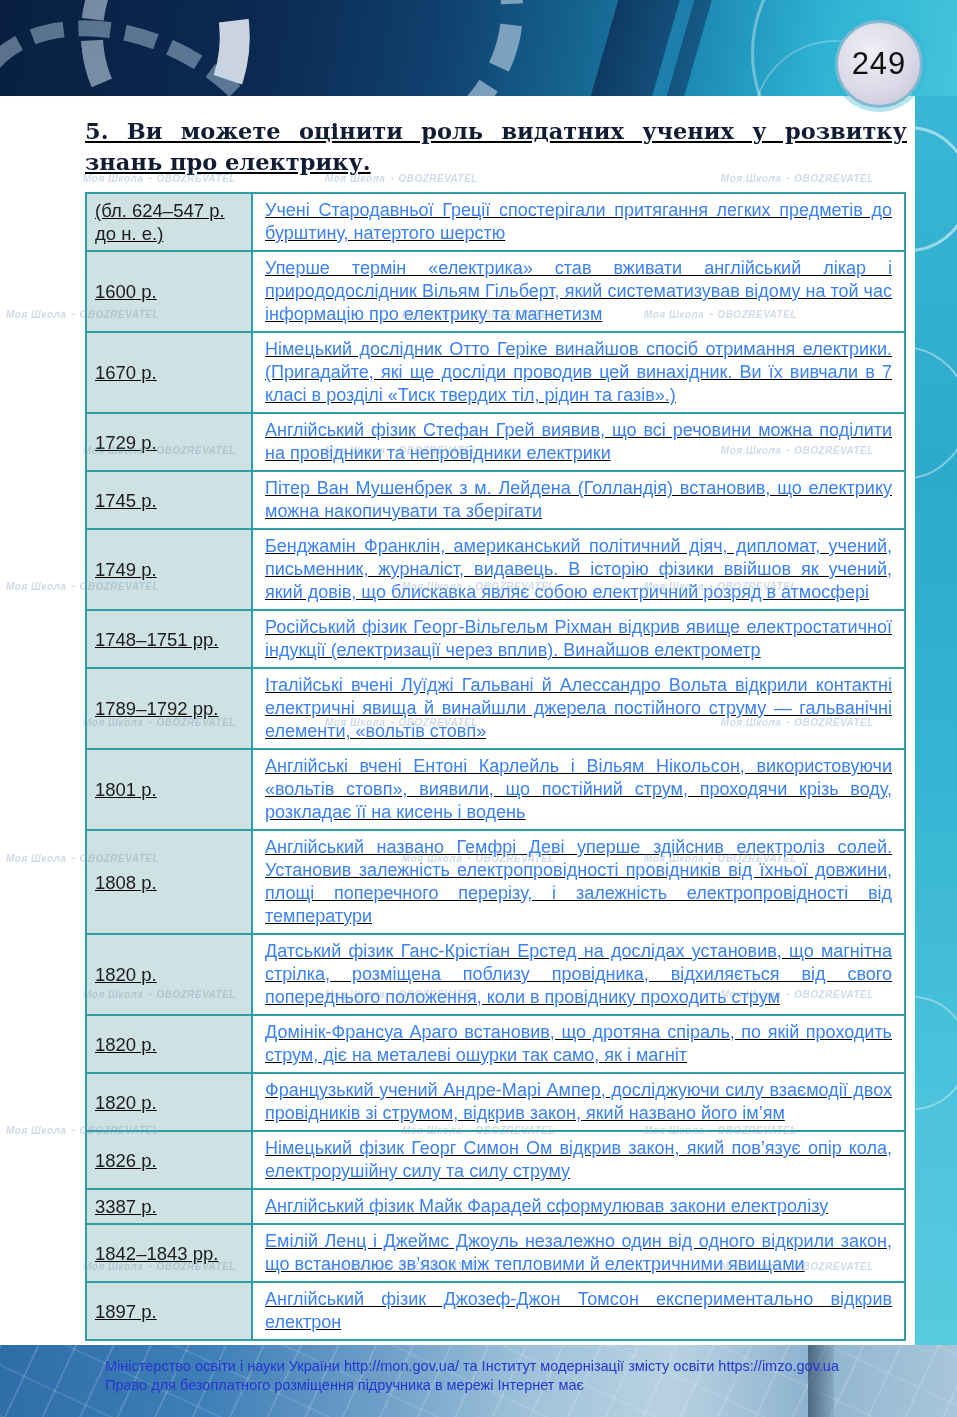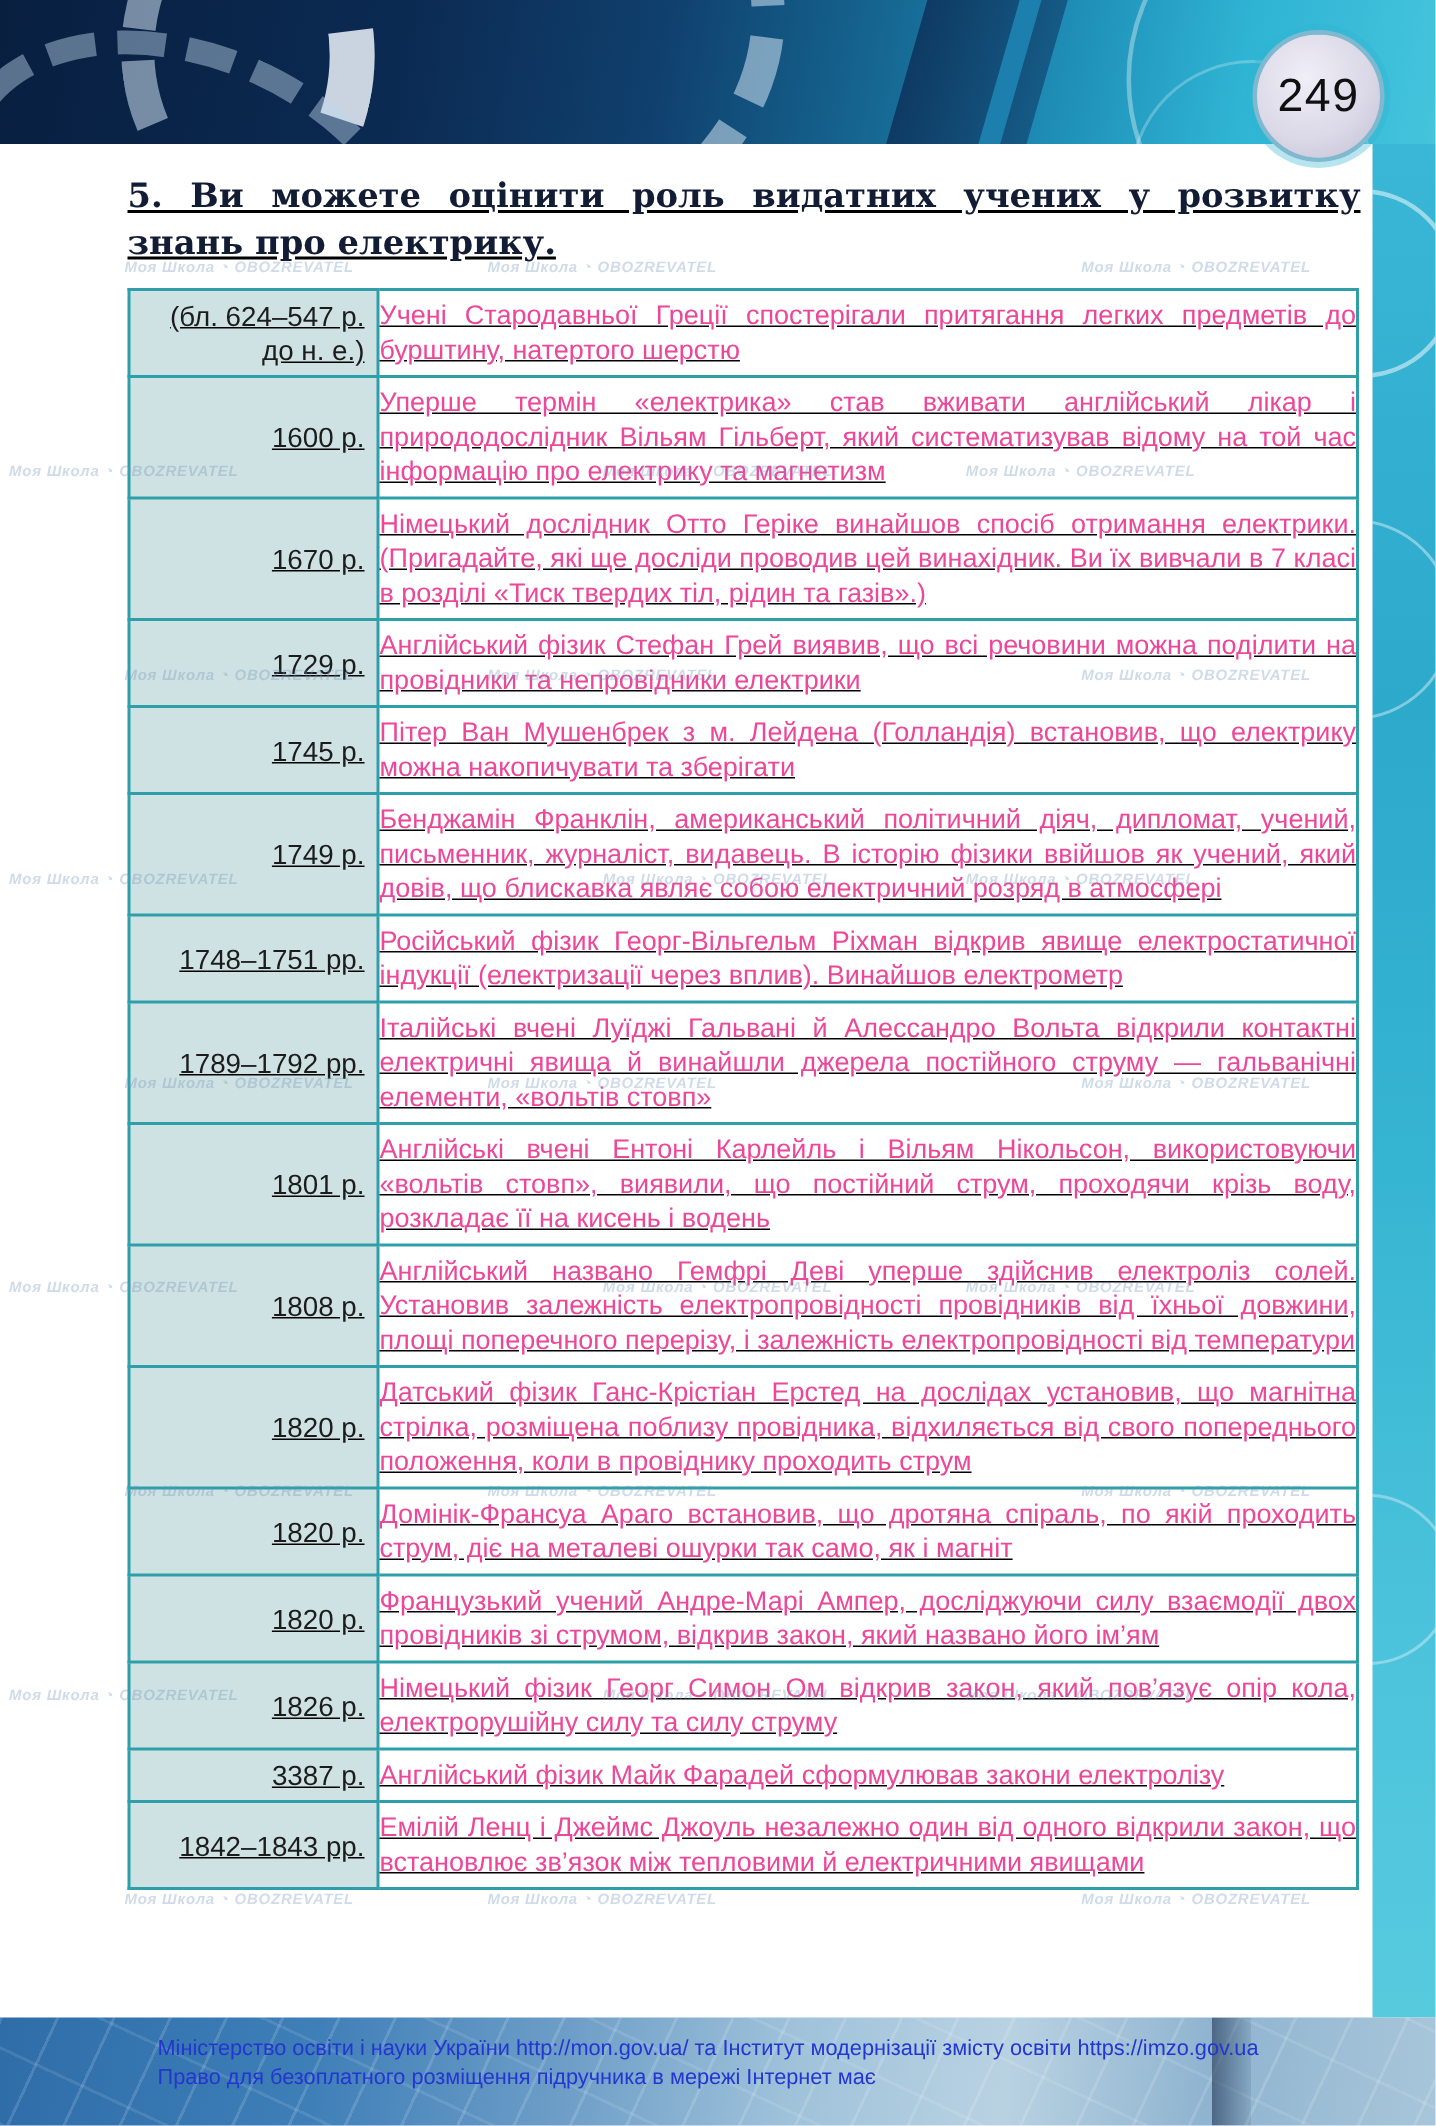--- a/index.html
+++ b/index.html
@@ -72,26 +72,26 @@
     margin:20px 28px 14px 85px;width:822px;
     font-family:"DejaVu Serif","Liberation Serif",serif;
     font-weight:bold;font-size:22.5px;line-height:31px;color:#131c35;
     text-align:justify;
   }
   table.history{
     margin-left:85px;width:821px;border-collapse:collapse;z-index:2;position:relative;
   }
   table.history,table.history td{border:2px solid #2e9fa9;}
   td.date{
-    width:148px;background:#cfe2e3;text-align:right;vertical-align:middle;
+    width:148px;background:#cfe2e3;text-align:left;vertical-align:middle;
     font-size:18.5px;color:#1c1c1c;padding:4px 8px;line-height:23px;
   }
   td.event{
     background:#ffffff;text-align:justify;vertical-align:middle;
-    font-size:18px;color:#ec4899;padding:5px 0;line-height:23px;
+    font-size:18px;color:#3b82f6;padding:5px 12px;line-height:23px;
   }
 
   
   .wm-layer{
     position:absolute;left:0;top:110px;width:957px;height:1230px;z-index:3;
     pointer-events:none;display:flex;flex-wrap:wrap;align-content:flex-start;
   }
   .wm{
     width:33.33%;height:136px;display:flex;align-items:center;justify-content:center;
     color:rgba(110,145,185,.33);font-size:10px;font-style:italic;font-weight:bold;
@@ -186,20 +186,24 @@
         <td class="event">Німецький фізик Георг Симон Ом відкрив закон, який пов’язує опір кола, електрорушійну силу та силу струму</td>
       </tr>
       <tr>
         <td class="date">3387 р.</td>
         <td class="event">Англійський фізик Майк Фарадей сформулював закони електролізу</td>
       </tr>
       <tr>
         <td class="date">1842–1843 рр.</td>
         <td class="event">Емілій Ленц і Джеймс Джоуль незалежно один від одного відкрили закон, що встановлює зв’язок між тепловими й електричними явищами</td>
       </tr>
+      <tr>
+        <td class="date">1897 р.</td>
+        <td class="event">Англійський фізик Джозеф-Джон Томсон експериментально відкрив електрон</td>
+      </tr>
     </tbody>
   </table>
 </div>
 
 <div class="wm-layer">
   <span class="wm">Моя Школа ◔ OBOZREVATEL</span>
   <span class="wm">Моя Школа ◔ OBOZREVATEL</span>
   <span class="wm">Моя Школа ◔ OBOZREVATEL</span>
   <span class="wm">Моя Школа ◔ OBOZREVATEL</span>
   <span class="wm">Моя Школа ◔ OBOZREVATEL</span>

